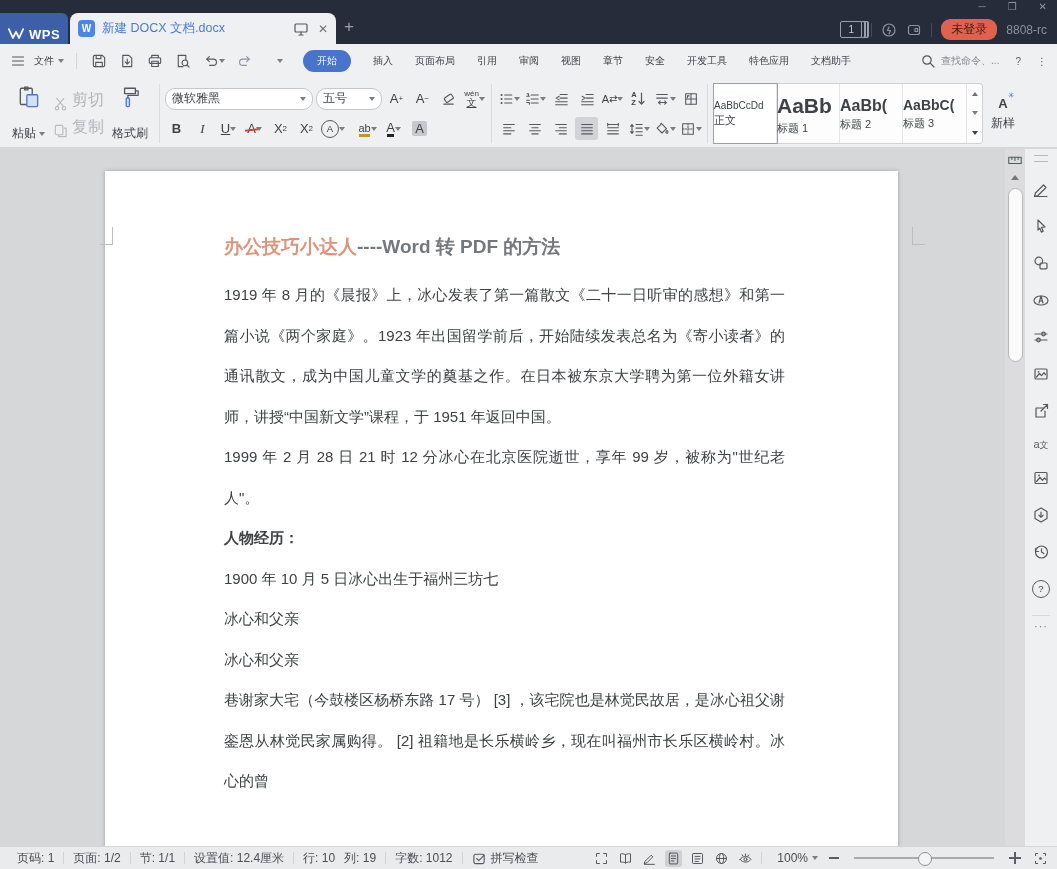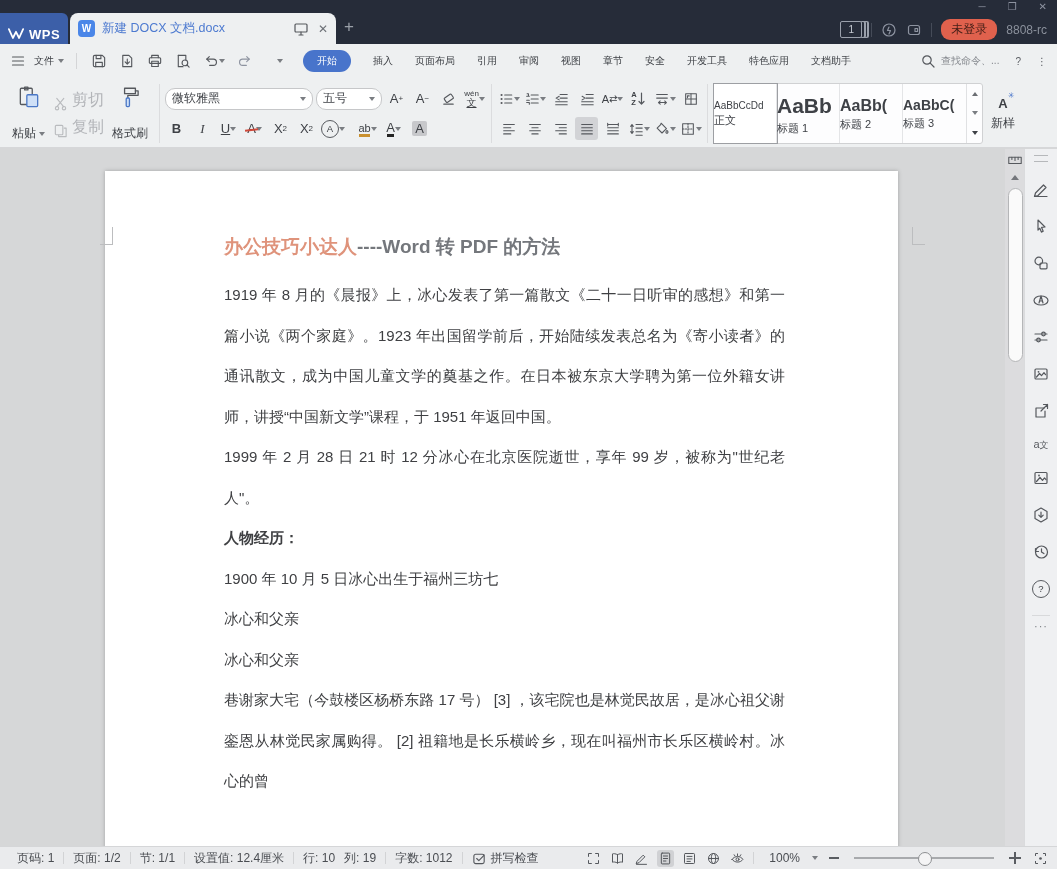--- a/index.html
+++ b/index.html
@@ -130,21 +130,21 @@
 
   
   .statusbar{position:absolute;left:0;right:0;bottom:0;height:23px;background:#eaebed;border-top:1px solid #d5d6d8;
              display:flex;align-items:center;padding:0 8px;box-sizing:border-box;font-size:12px;color:#4a4d52;}
   .st-item{padding:0 9px;white-space:nowrap;}
   .st-sep{width:1px;height:12px;background:#d2d3d5;}
   .spell{display:flex;align-items:center;gap:4px;padding:0 9px;}
   .st-right{margin-left:auto;display:flex;align-items:center;gap:7px;}
   .st-ic{width:17px;height:17px;display:flex;align-items:center;justify-content:center;border-radius:3px;}
   .st-ic.active{background:#d0d1d4;}
-  .zoomlbl{display:flex;align-items:center;gap:12px;margin-left:8px;}
+  .zoomlbl{display:flex;align-items:center;gap:4px;margin-left:8px;}
   .zminus{width:10px;height:2px;background:#5a5d62;margin:0 4px;}
   .ztrack{width:140px;height:2px;background:#a8aaad;position:relative;margin:0 4px;}
   .zknob{position:absolute;left:64px;top:-5px;width:12px;height:12px;background:#f4f4f5;
          border:1px solid #8e9093;border-radius:50%;}
   .zplus{position:relative;width:12px;height:12px;margin:0 4px;}
   .zplus:before,.zplus:after{content:"";position:absolute;background:#5a5d62;}
   .zplus:before{left:0;top:5px;width:12px;height:2px;}
   .zplus:after{left:5px;top:0;width:2px;height:12px;}
 
   

